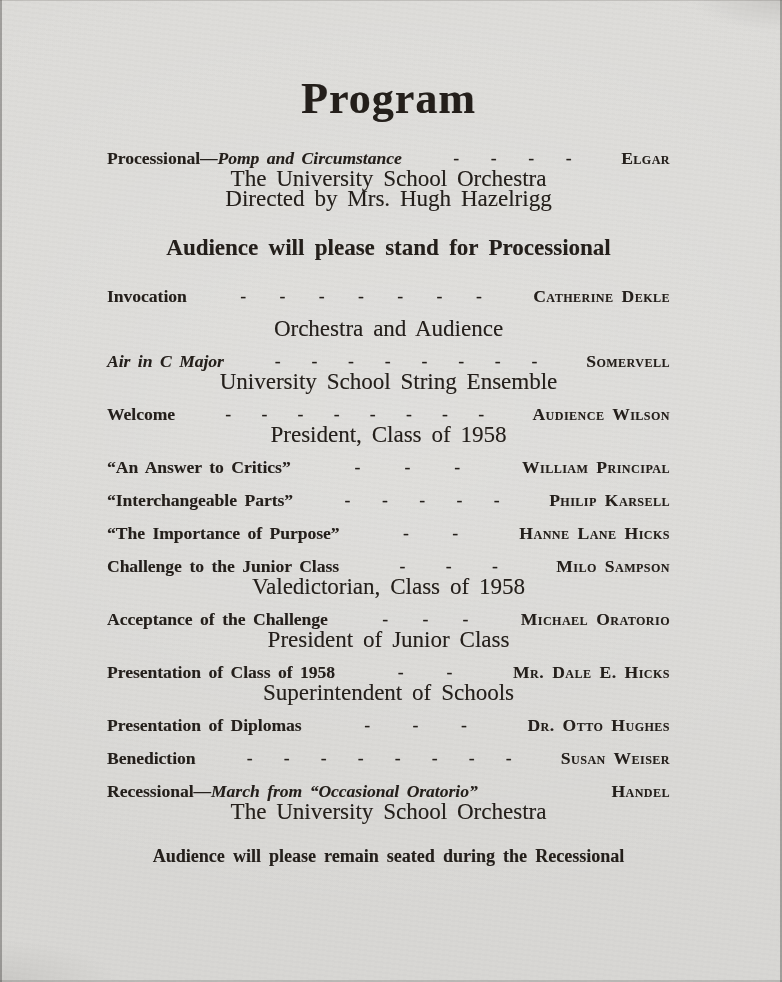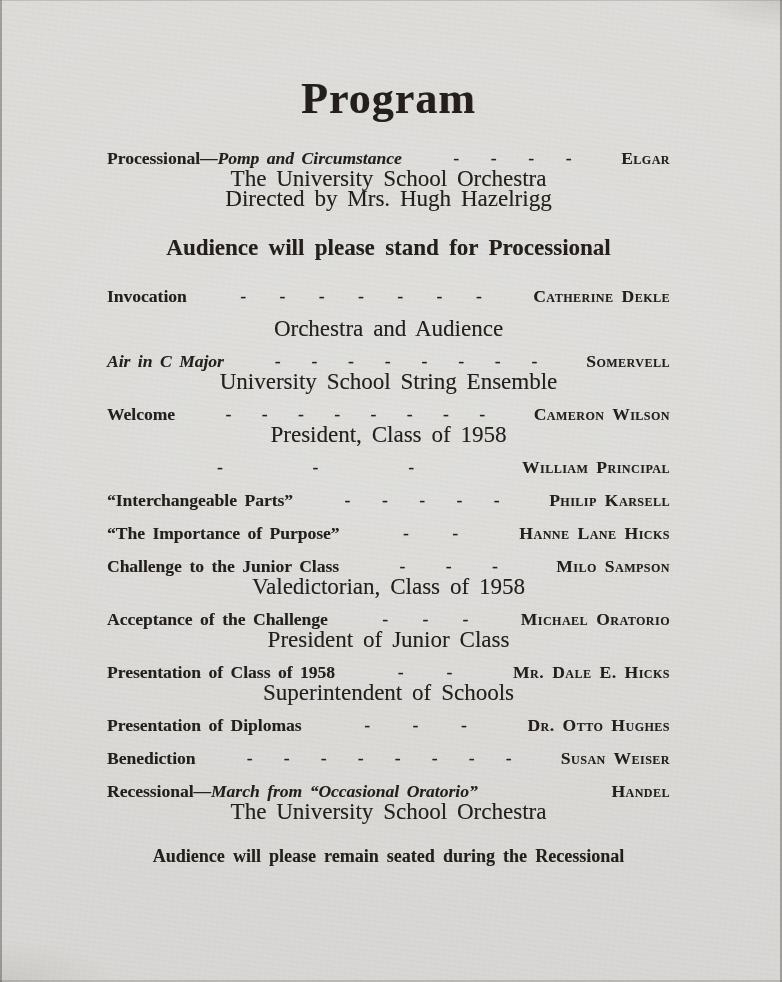--- a/index.html
+++ b/index.html
@@ -151,26 +151,27 @@
           <span class="dashes">
             <span class="dash">-</span>
             <span class="dash">-</span>
             <span class="dash">-</span>
             <span class="dash">-</span>
             <span class="dash">-</span>
             <span class="dash">-</span>
             <span class="dash">-</span>
             <span class="dash">-</span>
           </span>
-          <span class="name">Cameron Wilson</span>
+          <span class="name">Audience Wilson</span>
         </div>
         <div class="sub">President, Class of 1958</div>
       </div>
       <div class="item">
         <div class="line">
+          <span class="t">“An Answer to Critics”</span>
           <span class="dashes">
             <span class="dash">-</span>
             <span class="dash">-</span>
             <span class="dash">-</span>
           </span>
           <span class="name">William Principal</span>
         </div>
       </div>
       <div class="item">
         <div class="line">

